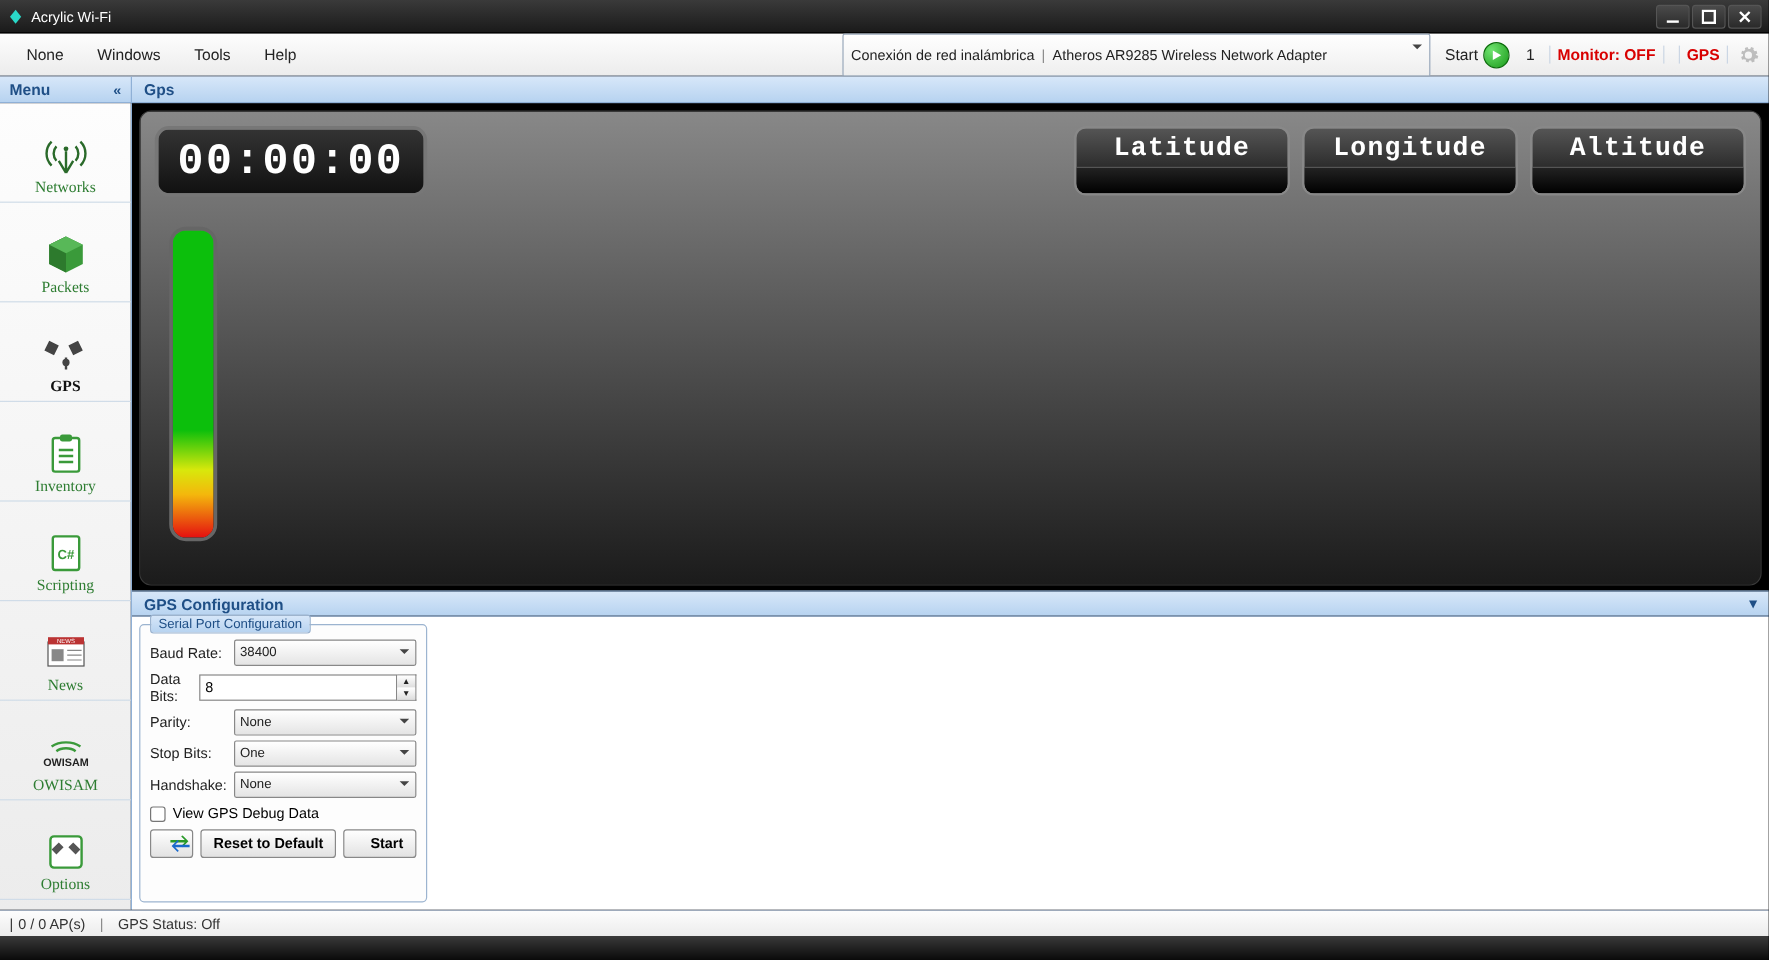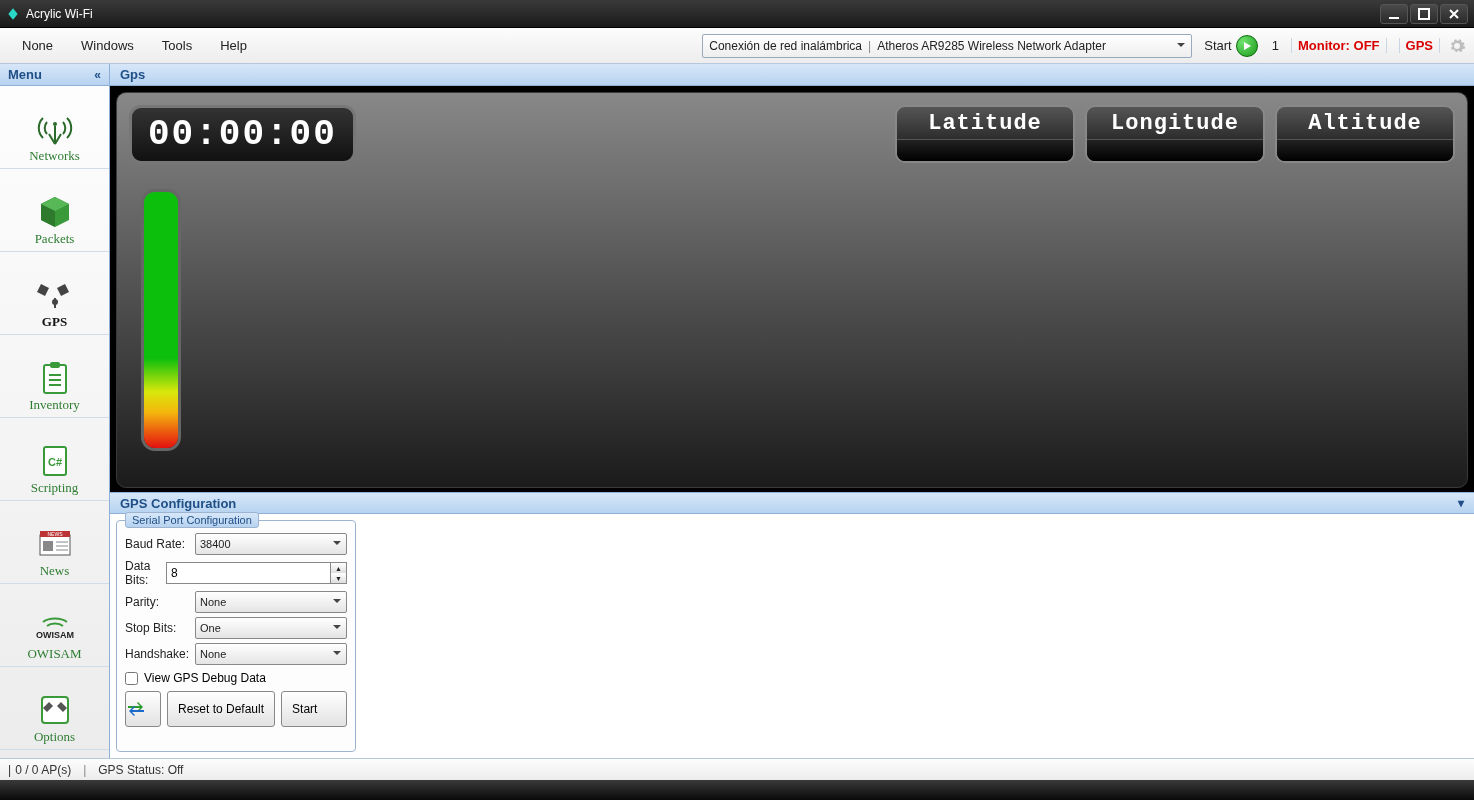--- a/index.html
+++ b/index.html
@@ -10,21 +10,21 @@
 .titlebar .appicon { width:14px; height:14px; margin-right:6px; display:inline-block; }
 .titlebar .appicon svg{width:14px;height:14px;}
 .titlebar .spacer { flex:1; }
 .winbtn { width:28px; height:20px; background: linear-gradient(#4a4a4a,#2a2a2a); border:1px solid #555; margin-left:2px; display:flex; align-items:center; justify-content:center; color:#fff; font-size:11px; border-radius:3px; cursor:pointer;}
 .winbtn svg{width:12px;height:12px;fill:#fff;}
 
 
 .menubar { height: 36px; background: linear-gradient(#fdfdfd,#ececec); border-bottom:1px solid #b8c8dc; display:flex; align-items:center; padding:0 8px; font-size:13px; color:#222; }
 .menubar .mitem { padding: 4px 14px; cursor:pointer; }
 .menubar .mspacer { flex:1; }
-.adapter-select { width:490px; height:24px; border:1px solid #9aa9bb; background:linear-gradient(#fff,#eee); font-size:12px; padding:0 20px 0 6px; display:flex; align-items:center; position:relative; cursor:pointer; border-radius:2px;}
+.adapter-select { width:490px; height:36px; border:1px solid #9aa9bb; background:linear-gradient(#fff,#eee); font-size:12px; padding:0 20px 0 6px; display:flex; align-items:center; position:relative; cursor:pointer; border-radius:2px;}
 .adapter-select .sep { margin:0 6px; color:#888;}
 .adapter-select .chev{position:absolute;right:4px;top:4px;}
 .start-area{display:flex;align-items:center;margin-left:12px;font-size:13px;}
 .playbtn{width:22px;height:22px;border-radius:50%;background:radial-gradient(circle at 30% 30%, #6fe36f,#1a9a1a);border:1px solid #0a6a0a;margin-left:4px;display:flex;align-items:center;justify-content:center;cursor:pointer;}
 .playbtn svg{width:10px;height:10px;fill:#fff;}
 .tbval{margin-left:14px;font-size:13px;color:#222;}
 .tbred{margin-left:12px;font-size:13px;color:#d80000;font-weight:bold;padding:0 6px;border-left:1px solid #cbd6e4;border-right:1px solid #cbd6e4;}
 .tbgear{margin-left:8px;width:18px;height:18px;opacity:.5;cursor:pointer;}
 
 
@@ -69,21 +69,21 @@
 .frow label{width:70px;}
 .fsel{flex:1;height:22px;border:1px solid #888;background:linear-gradient(#fff,#e4e4e4);font-size:11px;padding:0 18px 0 4px;position:relative;display:flex;align-items:center;cursor:pointer;border-radius:2px;}
 .fsel .chev{position:absolute;right:3px;top:3px;}
 .fspin{flex:1;height:22px;display:flex;}
 .fspin input{flex:1;border:1px solid #888;font-size:12px;padding:0 4px;}
 .fspin .spinbtns{width:16px;display:flex;flex-direction:column;border:1px solid #888;border-left:none;}
 .fspin .spinbtns div{flex:1;background:linear-gradient(#fff,#ddd);font-size:7px;display:flex;align-items:center;justify-content:center;cursor:pointer;}
 .chkrow{display:flex;align-items:center;margin:6px 0;font-size:12px;}
 .chkrow input{margin-right:6px;}
 .btnrow{display:flex;gap:6px;margin-top:6px;}
-.btn{height:36px;border:1px solid #888;background:linear-gradient(#fff,#e2e2e2);font-size:12px;padding:0 10px;border-radius:3px;cursor:pointer;display:flex;align-items:center;justify-content:flex-start;}
+.btn{height:24px;border:1px solid #888;background:linear-gradient(#fff,#e2e2e2);font-size:12px;padding:0 10px;border-radius:3px;cursor:pointer;display:flex;align-items:center;justify-content:flex-end;font-weight:bold;}
 .btn.icon{width:36px;padding:0;}
 .btn.wide{flex:1;}
 
 
 .statusbar{height:22px;background:linear-gradient(#fdfdfd,#ececec);border-top:1px solid #b8c8dc;display:flex;align-items:center;font-size:12px;color:#333;padding:0 8px;}
 .statusbar .ssep{margin:0 12px;color:#888;}
 
 
 .taskbar{height:20px;background:linear-gradient(#3a3a3a,#0a0a0a);}
 .chev svg{width:12px;height:12px;fill:#444;}

